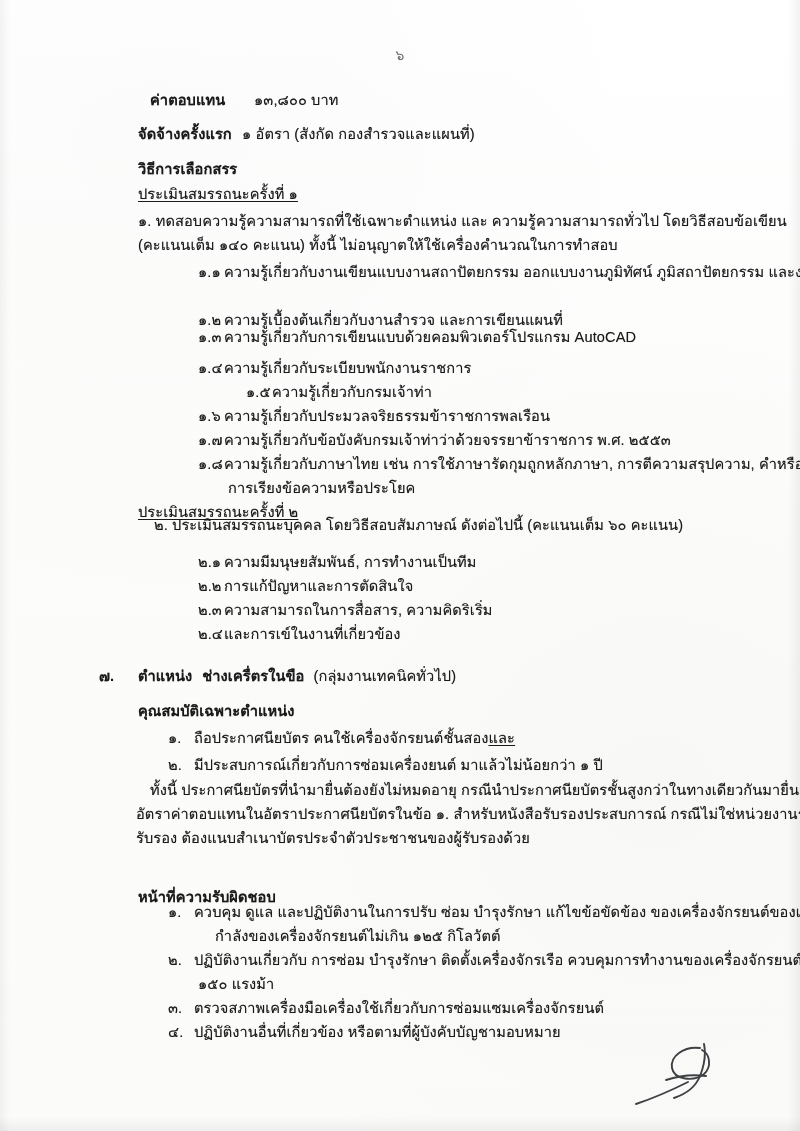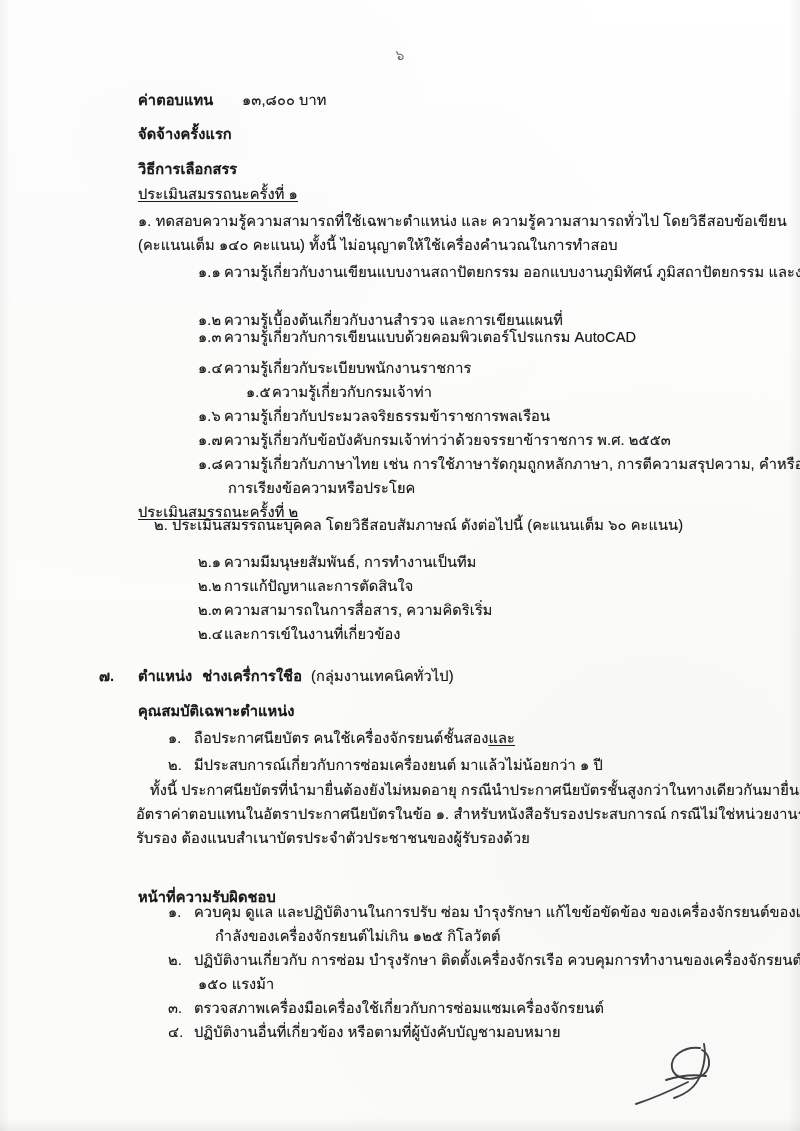--- a/index.html
+++ b/index.html
@@ -68,27 +68,28 @@
 
 <div class="page"></div>
 <div class="scan-edge-l"></div>
 <div class="scan-edge-r"></div>
 <div class="scan-edge-b"></div>
 
 <div class="content">
 
   <div class="pageno faint">๖</div>
 
-  <div class="blk i0 row" style="top:88px;">
+  <div class="blk i0 row" style="top:88px;margin-left:12px;">
     <span class="ln b lbl-w">ค่าตอบแทน</span>
     <span class="ln">๑๓,๘๐๐ บาท</span>
   </div>
 
   <div class="blk i0 row" style="top:122px;">
     <span class="ln b lbl-w">จัดจ้างครั้งแรก</span>
+    <span class="ln">๑ อัตรา (สังกัด กองสำรวจและแผนที่)</span>
   </div>
 
   <div class="blk i0 ln b" style="top:157px;">วิธีการเลือกสรร</div>
   <div class="blk i0 ln u" style="top:182px;">ประเมินสมรรถนะครั้งที่ ๑</div>
 
   <div class="blk i0 ln" style="top:209px;">๑. ทดสอบความรู้ความสามารถที่ใช้เฉพาะตำแหน่ง และ ความรู้ความสามารถทั่วไป โดยวิธีสอบข้อเขียน</div>
   <div class="blk i0 ln" style="top:233px;">(คะแนนเต็ม ๑๔๐ คะแนน) ทั้งนี้ ไม่อนุญาตให้ใช้เครื่องคำนวณในการทำสอบ</div>
 
   <div class="blk i3 row" style="top:260px;">
     <span class="ln mk">๑.๑</span>
@@ -147,21 +148,21 @@
     <span class="ln">ความสามารถในการสื่อสาร, ความคิดริเริ่ม</span>
   </div>
   <div class="blk i3 row" style="top:622px;">
     <span class="ln mk">๒.๔</span>
     <span class="ln">และการเข์ในงานที่เกี่ยวข้อง</span>
   </div>
 
   <div class="blk row" style="left:99px;top:664px;">
     <span class="ln b" style="display:inline-block;min-width:39px;">๗.</span>
     <span class="ln b" style="margin-right:10px;">ตำแหน่ง</span>
-    <span class="ln b" style="margin-right:9px;">ช่างเครื่การใชือ</span>
+    <span class="ln b" style="margin-right:9px;">ช่างเครื่ตรในขือ</span>
     <span class="ln">(กลุ่มงานเทคนิคทั่วไป)</span>
   </div>
 
   <div class="blk i0 ln b" style="top:699px;">คุณสมบัติเฉพาะตำแหน่ง</div>
 
   <div class="blk i2 row" style="top:726px;">
     <span class="ln mk">๑.</span>
     <span class="ln">ถือประกาศนียบัตร คนใช้เครื่องจักรยนต์ชั้นสอง </span>
     <span class="ln u">และ</span>
   </div>

